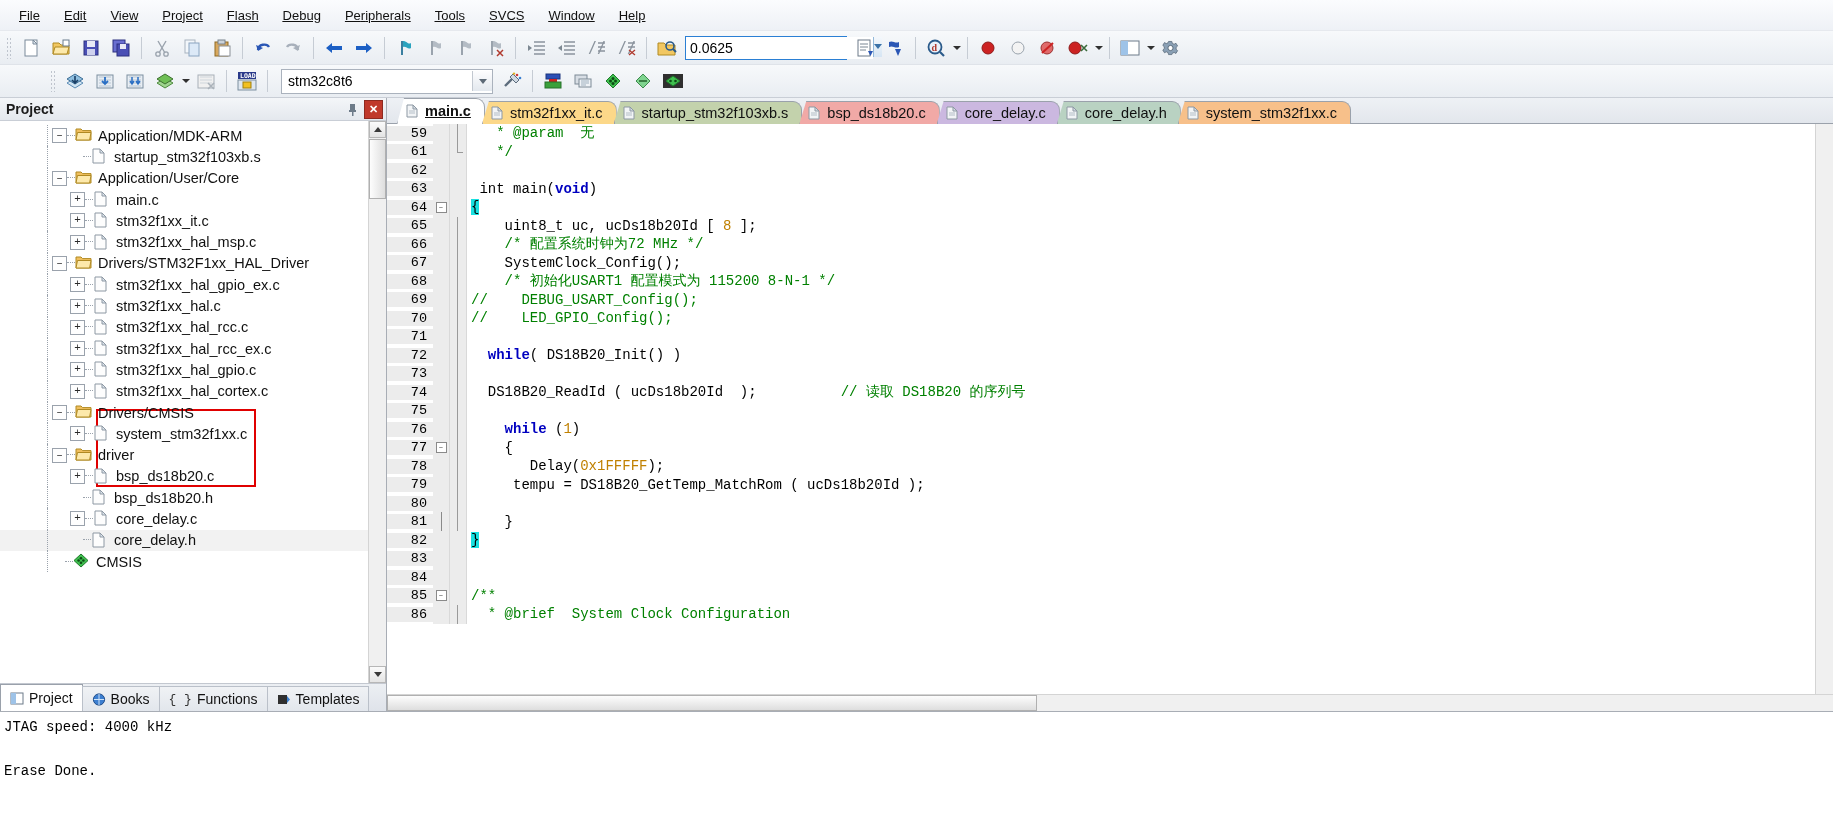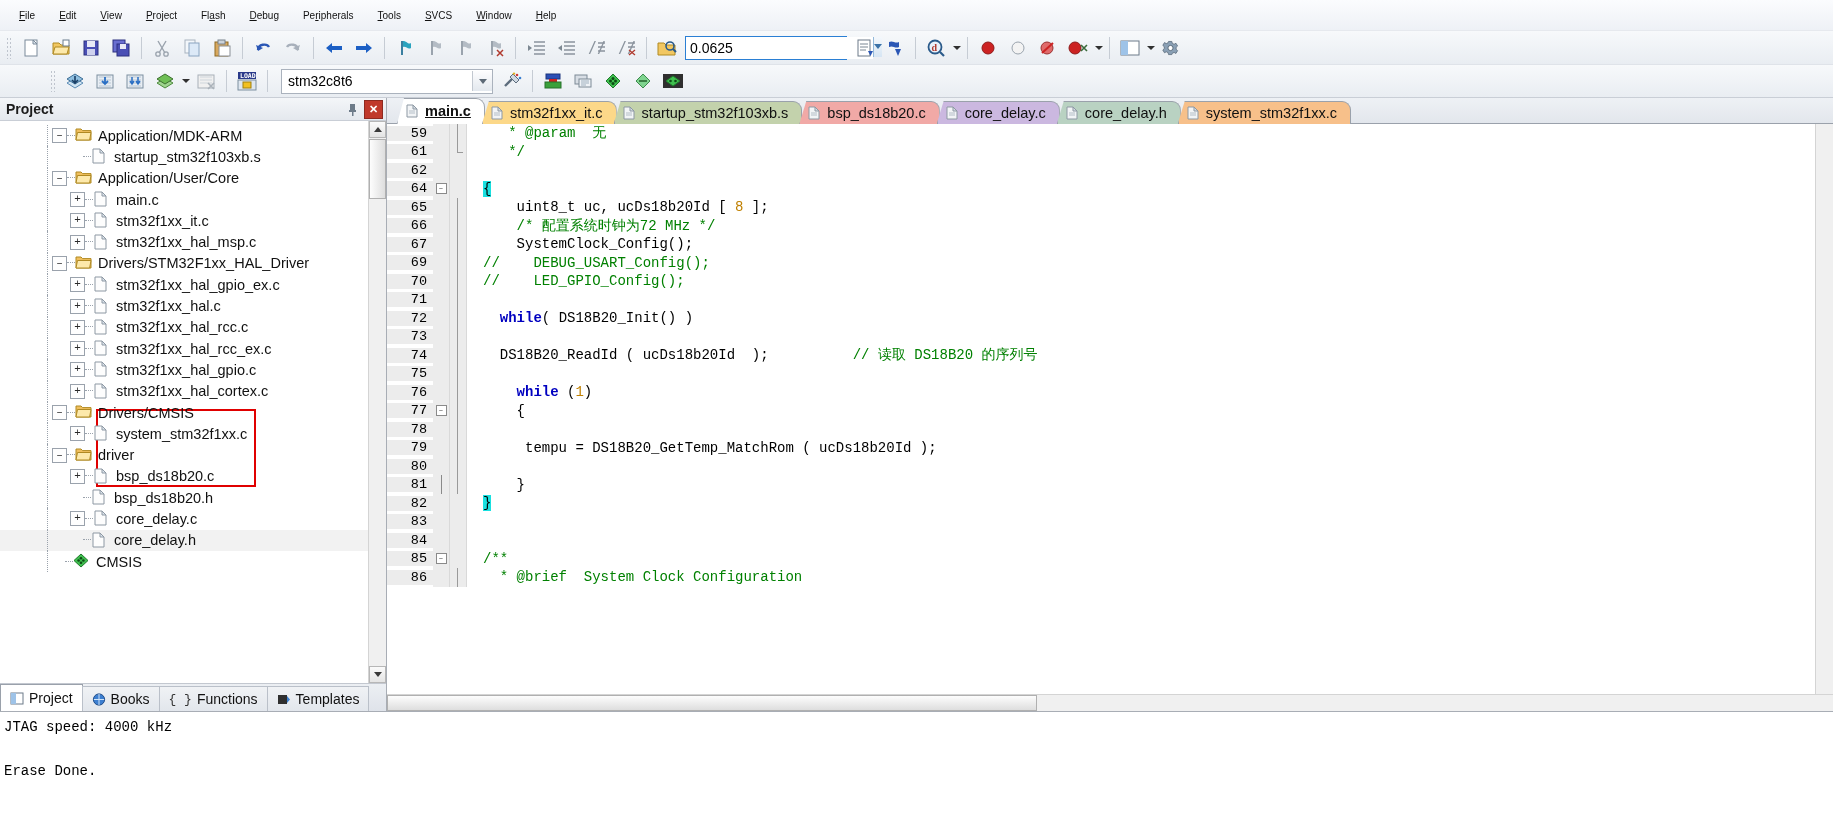--- a/index.html
+++ b/index.html
@@ -11,21 +11,21 @@
     color:#000;
     -webkit-font-smoothing:antialiased;
   }
   .app{position:relative;width:1833px;height:818px;display:flex;flex-direction:column;
        background:linear-gradient(#f3f5f8,#eef1f5);}
 
   
   .menubar{height:30px;display:flex;align-items:center;padding-left:8px;
            background:linear-gradient(#fbfcfe,#eef1f6);gap:2px;
            border-bottom:1px solid #e6e9ee;}
-  .menu-item{padding:4px 11px;font-size:10px;color:#111;white-space:nowrap;cursor:default;}
+  .menu-item{padding:4px 11px;font-size:13px;color:#111;white-space:nowrap;cursor:default;text-decoration:underline;}
   .menu-item u{text-decoration:underline;}
 
   
   .toolbar{height:33px;display:flex;align-items:center;
            background:linear-gradient(#f7f9fb,#e9edf2);
            border-bottom:1px solid #dfe3e9;padding-left:4px;}
   .tb2{height:32px;border-bottom:1px solid #c9ced6;padding-left:48px;}
   .grip{width:7px;height:22px;margin:0 3px 0 2px;
         background-image:radial-gradient(#b6bcc6 40%, transparent 41%);
         background-size:3px 4px;opacity:.85;}
@@ -122,21 +122,21 @@
   .fold{width:16px;flex:0 0 auto;display:flex;align-items:center;justify-content:center;
         background:#ececec;border-right:1px solid #d9d9d9;height:18.5px;}
   .foldbox{width:9px;height:9px;border:1px solid #8a8a8a;background:#fff;
            font-size:8px;line-height:7px;text-align:center;color:#333;
            font-family:"Liberation Mono",monospace;}
   .gbar{width:16px;flex:0 0 auto;background:#ececec;border-right:1px solid #d9d9d9;height:18.5px;
         position:relative;}
   .gbar.v:after{content:"";position:absolute;left:7px;top:0;bottom:0;width:1px;background:#9a9a9a;}
   .gbar.vend:after{content:"";position:absolute;left:7px;top:0;height:9px;width:1px;background:#9a9a9a;}
   .gbar.vend:before{content:"";position:absolute;left:7px;top:9px;width:6px;height:1px;background:#9a9a9a;}
-  .src{padding-left:16px;flex:1;}
+  .src{padding-left:4px;flex:1;}
   .kw{color:#0000c0;font-weight:bold;}
   .cm{color:#008000;}
   .num{color:#c08000;}
   .hl{background:#19e0e0;color:#000;}
   .vscroll-ed{width:17px;background:#f0f0f0;border-left:1px solid #d4d4d4;}
   .hscroll{height:16px;background:#f0f0f0;border-top:1px solid #d4d4d4;display:flex;}
   .hthumb{height:14px;background:linear-gradient(#fdfdfd,#dedede);border:1px solid #b0b0b0;}
 
   
   .buildpane{height:106px;display:flex;flex-direction:column;border-top:1px solid #a8adb5;background:#fff;}
@@ -855,34 +855,36 @@
             </span>
             <span class="nm">system_stm32f1xx.c</span>
           </div>
         </div>
       <div class="codewrap">
         <div class="codearea">
           <div class="code" id="code">
               <div class="cl"><span class="ln">59</span><span class="fold"></span><span class="gbar v"></span><span class="src"><span>   </span><span class="cm">* @param  无</span></span></div>
               <div class="cl"><span class="ln">61</span><span class="fold"></span><span class="gbar vend"></span><span class="src"><span>   </span><span class="cm">*/</span></span></div>
               <div class="cl"><span class="ln">62</span><span class="fold"></span><span class="gbar"></span></div>
+              <div class="cl"><span class="ln">63</span><span class="fold"></span><span class="gbar"></span><span class="src"><span> int main(</span><span class="kw">void</span><span>)</span></span></div>
               <div class="cl"><span class="ln">64</span><span class="fold"><span class="foldbox">–</span></span><span class="gbar"></span><span class="src"><span class="hl">{</span></span></div>
               <div class="cl"><span class="ln">65</span><span class="fold"></span><span class="gbar v"></span><span class="src"><span>    uint8_t uc, ucDs18b20Id [ </span><span class="num">8</span><span> ];</span></span></div>
               <div class="cl"><span class="ln">66</span><span class="fold"></span><span class="gbar v"></span><span class="src"><span class="cm">    /* 配置系统时钟为72 MHz */</span></span></div>
               <div class="cl"><span class="ln">67</span><span class="fold"></span><span class="gbar v"></span><span class="src"><span>    SystemClock_Config();</span></span></div>
+              <div class="cl"><span class="ln">68</span><span class="fold"></span><span class="gbar v"></span><span class="src"><span class="cm">    /* 初始化USART1 配置模式为 115200 8-N-1 */</span></span></div>
               <div class="cl"><span class="ln">69</span><span class="fold"></span><span class="gbar v"></span><span class="src"><span class="cm">//    DEBUG_USART_Config();</span></span></div>
               <div class="cl"><span class="ln">70</span><span class="fold"></span><span class="gbar v"></span><span class="src"><span class="cm">//    LED_GPIO_Config();</span></span></div>
               <div class="cl"><span class="ln">71</span><span class="fold"></span><span class="gbar v"></span><span class="src"><span></span></span></div>
               <div class="cl"><span class="ln">72</span><span class="fold"></span><span class="gbar v"></span><span class="src"><span>  </span><span class="kw">while</span><span>( DS18B20_Init() )</span></span></div>
               <div class="cl"><span class="ln">73</span><span class="fold"></span><span class="gbar v"></span><span class="src"><span></span></span></div>
               <div class="cl"><span class="ln">74</span><span class="fold"></span><span class="gbar v"></span><span class="src"><span>  DS18B20_ReadId ( ucDs18b20Id  );          </span><span class="cm">// 读取 DS18B20 的序列号</span></span></div>
               <div class="cl"><span class="ln">75</span><span class="fold"></span><span class="gbar v"></span><span class="src"><span></span></span></div>
               <div class="cl"><span class="ln">76</span><span class="fold"></span><span class="gbar v"></span><span class="src"><span>    </span><span class="kw">while</span><span> (</span><span class="num">1</span><span>)</span></span></div>
               <div class="cl"><span class="ln">77</span><span class="fold"><span class="foldbox">–</span></span><span class="gbar v"></span><span class="src"><span>    {</span></span></div>
-              <div class="cl"><span class="ln">78</span><span class="fold"></span><span class="gbar v"></span></div>
+              <div class="cl"><span class="ln">78</span><span class="fold"></span><span class="gbar v"></span><span class="src"><span>       Delay(</span><span class="num">0x1FFFFF</span><span>);</span></span></div>
               <div class="cl"><span class="ln">79</span><span class="fold"></span><span class="gbar v"></span><span class="src"><span>     tempu = DS18B20_GetTemp_MatchRom ( ucDs18b20Id );</span></span></div>
               <div class="cl"><span class="ln">80</span><span class="fold"></span><span class="gbar v"></span><span class="src"><span></span></span></div>
               <div class="cl"><span class="ln">81</span><span class="fold"><span style="display:block;width:1px;height:18px;background:#8a8a8a;margin-left:1px;border-bottom:1px solid #8a8a8a;"></span></span><span class="gbar v"></span><span class="src"><span>    }</span></span></div>
               <div class="cl"><span class="ln">82</span><span class="fold"></span><span class="gbar"></span><span class="src"><span class="hl">}</span></span></div>
               <div class="cl"><span class="ln">83</span><span class="fold"></span><span class="gbar"></span><span class="src"><span></span></span></div>
               <div class="cl"><span class="ln">84</span><span class="fold"></span><span class="gbar"></span><span class="src"><span></span></span></div>
               <div class="cl"><span class="ln">85</span><span class="fold"><span class="foldbox">–</span></span><span class="gbar"></span><span class="src"><span class="cm">/**</span></span></div>
               <div class="cl"><span class="ln">86</span><span class="fold"></span><span class="gbar v"></span><span class="src"><span class="cm">  * @brief  System Clock Configuration</span></span></div>
             </div>
         </div>

